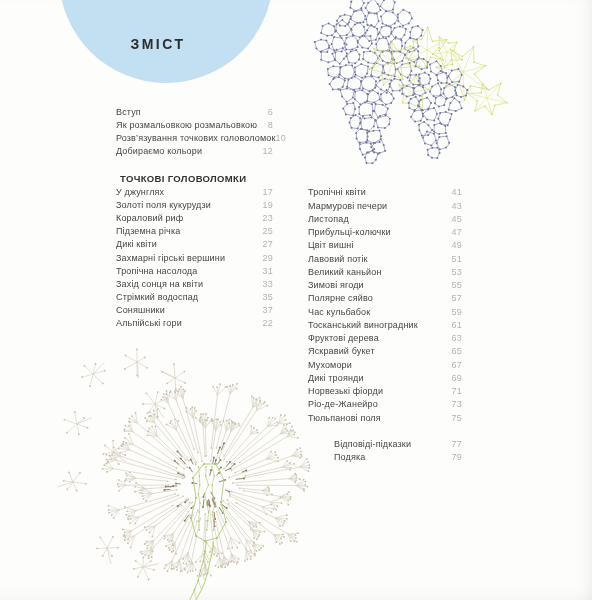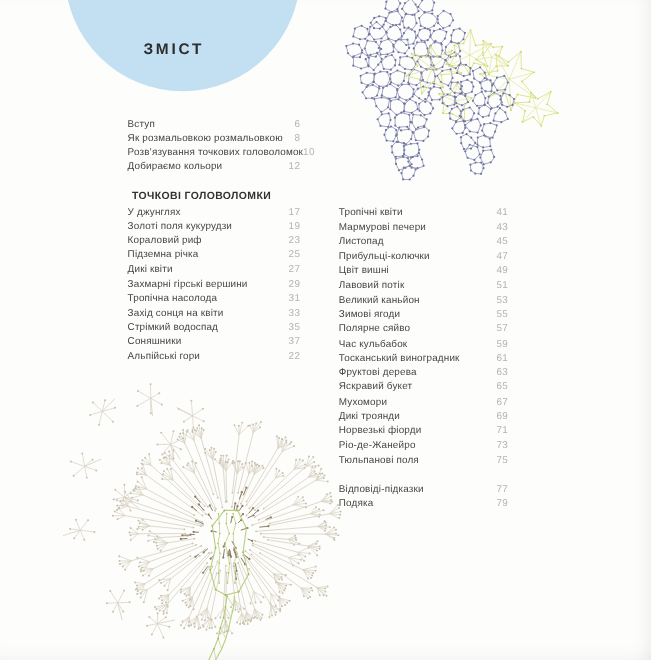--- a/index.html
+++ b/index.html
@@ -19,21 +19,21 @@
   .toc-title{font-size:9px;color:var(--item-text);letter-spacing:.15px;white-space:nowrap;text-align:center;}
   .toc-page{font-size:9px;color:var(--page-number);letter-spacing:.3px;}
   .intro{left:116px;top:106px;width:157px;}
   .intro .toc-row{height:12.8px;}
   .section-header{position:absolute;left:120px;top:173px;font-size:9.5px;font-weight:bold;
                   color:#313131;letter-spacing:.35px;}
   .col-left{left:116px;top:185px;width:157px;}
   .col-right{left:308px;top:185.8px;width:154px;}
   .col-right .toc-row{height:13.25px;}
   .col-end{left:308px;top:437px;width:154px;}
-  .col-end .toc-row{height:13.4px;}
+  .col-end .toc-row{height:13.4px;margin-left:26px;}
   svg{position:absolute;overflow:visible;}
   #grapes-svg{left:315px;top:0;width:200px;height:170px;}
   #dandelion-svg{left:55px;top:352px;width:280px;height:248px;}
 </style>
 </head>
 <body>
 
 <div class="page">
 
   <div class="circle"></div>

